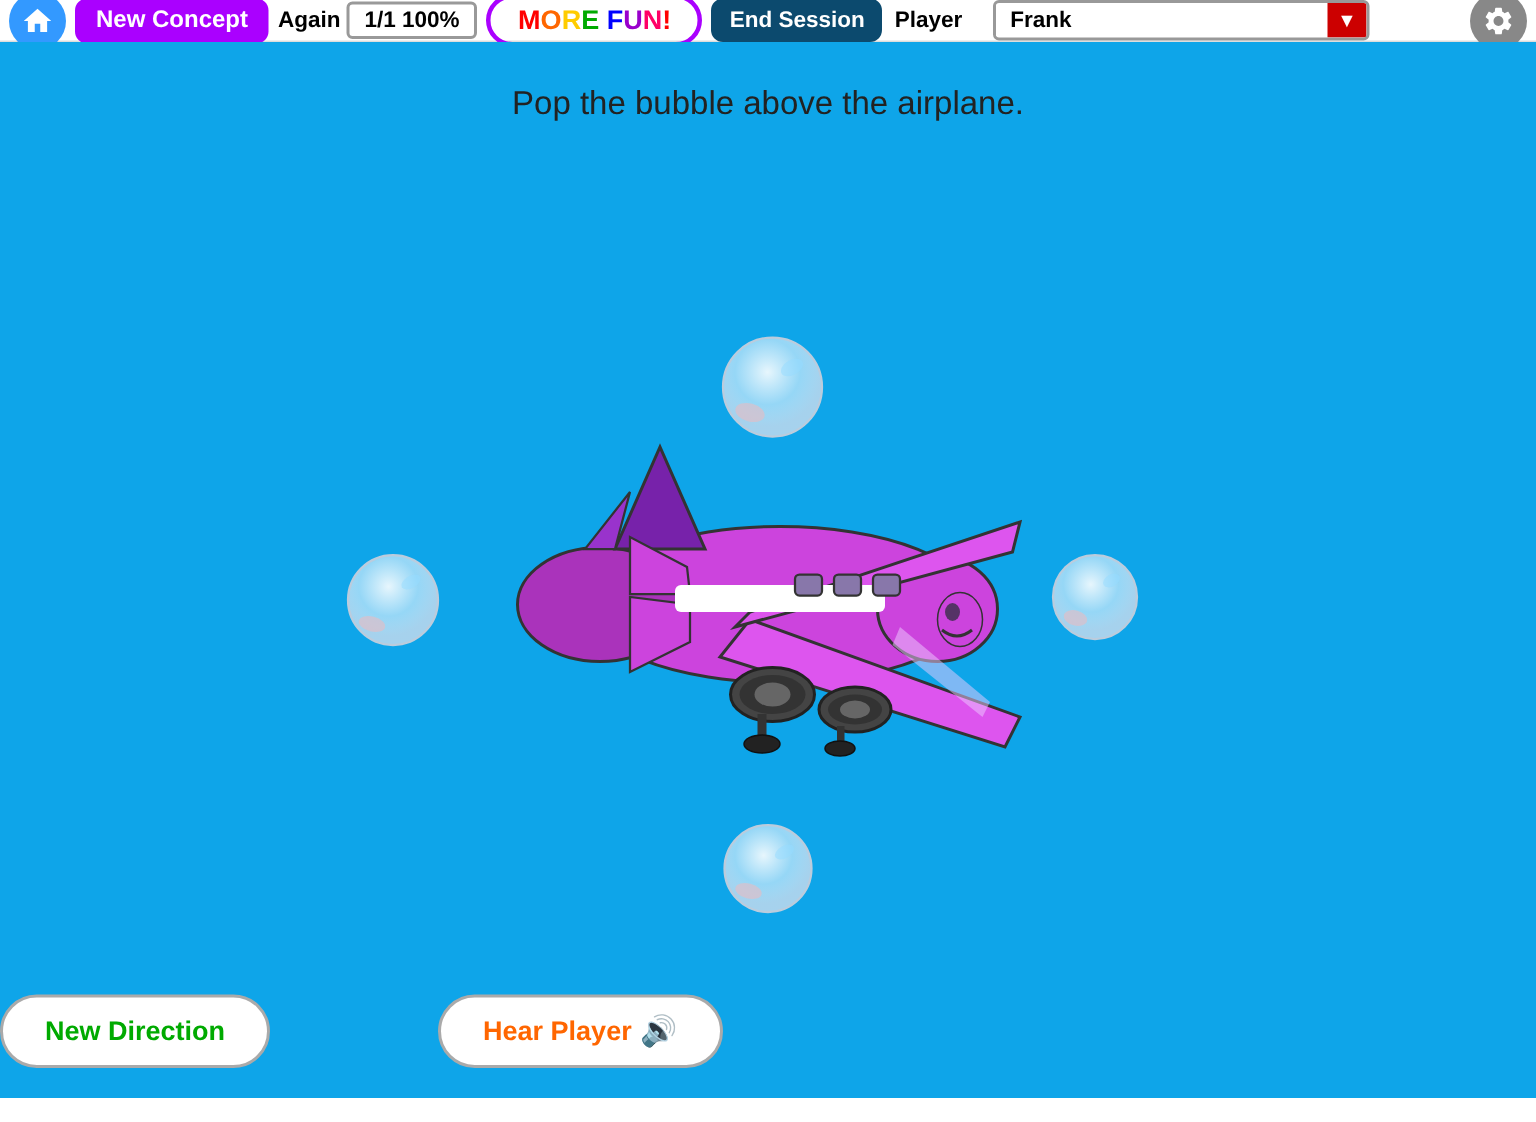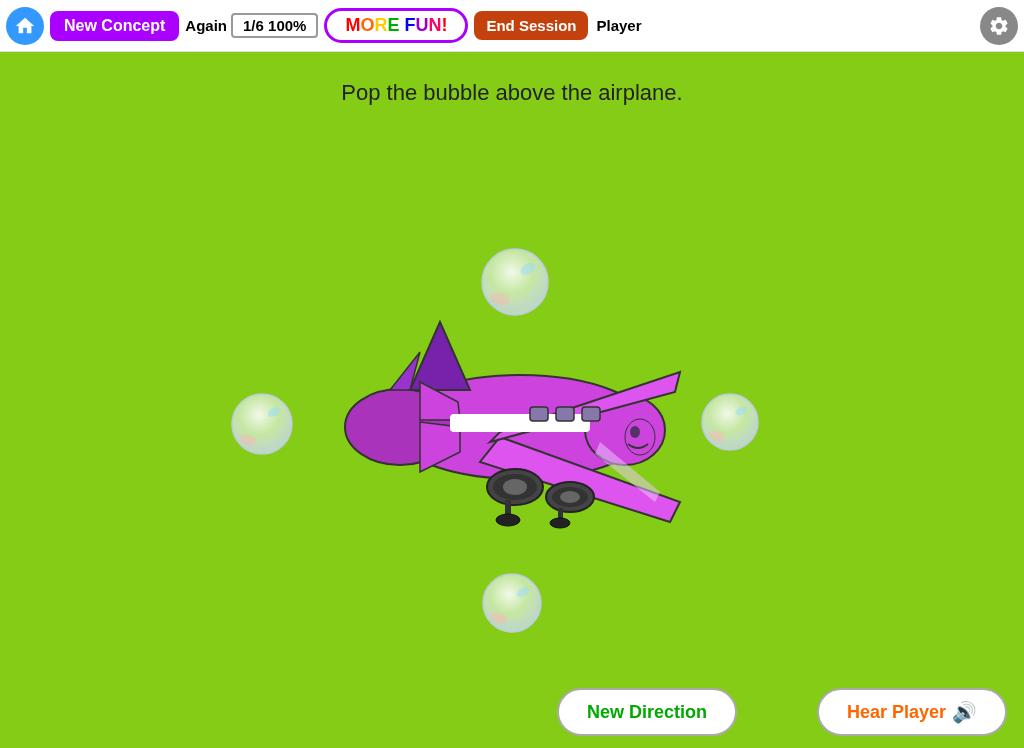--- a/index.html
+++ b/index.html
@@ -9,21 +9,21 @@
       background: #fff;
       font-family: Arial, sans-serif;
       overflow: hidden;
       position: relative;
     }
 
     
     #topbar {
       display: flex;
       align-items: center;
-      height: 52px;
+      height: 28px;
       background: #fff;
       border-bottom: 1px solid #ddd;
       padding: 0 6px;
       gap: 6px;
     }
 
     #home-btn {
       width: 38px;
       height: 38px;
       background: #3399ff;
@@ -77,21 +77,21 @@
     .mf-o { color: #ff6600; }
     .mf-r { color: #ffcc00; }
     .mf-e { color: #00aa00; }
     .mf-space { color: #000; }
     .mf-f { color: #0000ff; }
     .mf-u { color: #9900cc; }
     .mf-n { color: #ff0066; }
     .mf-ex { color: #ff0000; }
 
     #end-session-btn {
-      background: #c2410c;
+      background: #0c4a6e;
       color: white;
       font-size: 15px;
       font-weight: bold;
       border: none;
       border-radius: 8px;
       padding: 6px 12px;
       cursor: pointer;
       white-space: nowrap;
     }
 
@@ -138,21 +138,21 @@
       margin-left: auto;
       flex-shrink: 0;
     }
     #settings-btn svg { width: 22px; height: 22px; fill: white; }
 
     
     #main-content {
       position: relative;
       width: 1024px;
       height: 704px;
-      background: #84cc16;
+      background: #0ea5e9;
     }
 
     #instruction-text {
       text-align: center;
       font-size: 22px;
       color: #222;
       padding-top: 28px;
       font-family: Arial, sans-serif;
     }
 
@@ -197,22 +197,22 @@
       top: 520px;
     }
 
     
     #bottom-buttons {
       position: absolute;
       bottom: 20px;
       left: 0;
       right: 17px;
       display: flex;
-      justify-content: flex-end;
-      gap: 80px;
+      justify-content: flex-start;
+      gap: 112px;
     }
 
     #new-direction-btn {
       background: white;
       color: #00aa00;
       font-size: 18px;
       font-weight: bold;
       border: 2px solid #aaa;
       border-radius: 25px;
       padding: 10px 28px;
@@ -244,39 +244,43 @@
   <div id="home-btn">
     <svg viewBox="0 0 24 24">
       <path d="M10 20v-6h4v6h5v-8h3L12 3 2 12h3v8z"></path>
     </svg>
   </div>
 
   <button id="new-concept-btn">New Concept</button>
 
   <div id="score-area">
     <span>Again</span>
-    <span id="score-box">1/6  100%</span>
+    <span id="score-box">1/1  100%</span>
   </div>
 
   <div id="more-fun">
     <span class="mf-m">M</span>
       <span class="mf-o">O</span>
       <span class="mf-r">R</span>
       <span class="mf-e">E</span>
       <span class="mf-space">&nbsp;</span>
       <span class="mf-f">F</span>
       <span class="mf-u">U</span>
       <span class="mf-n">N</span>
       <span class="mf-ex"> !</span>
   </div>
 
   <button id="end-session-btn">End Session</button>
 
   <div id="player-area">
     <span>Player</span>
+    <div id="player-select-wrapper">
+      <input id="player-name-box" type="text" value="Frank" style="">
+      <button id="player-dropdown-btn">▼</button>
+    </div>
   </div>
 
   <div id="settings-btn">
     <svg viewBox="0 0 24 24">
       <path d="M19.14,12.94c0.04-0.3,0.06-0.61,0.06-0.94c0-0.32-0.02-0.64-0.07-0.94l2.03-1.58c0.18-0.14,0.23-0.41,0.12-0.61 l-1.92-3.32c-0.12-0.22-0.37-0.29-0.59-0.22l-2.39,0.96c-0.5-0.38-1.03-0.7-1.62-0.94L14.4,2.81c-0.04-0.24-0.24-0.41-0.48-0.41 h-3.84c-0.24,0-0.43,0.17-0.47,0.41L9.25,5.35C8.66,5.59,8.12,5.92,7.63,6.29L5.24,5.33c-0.22-0.08-0.47,0-0.59,0.22L2.74,8.87 C2.62,9.08,2.66,9.34,2.86,9.48l2.03,1.58C4.84,11.36,4.8,11.69,4.8,12s0.02,0.64,0.07,0.94l-2.03,1.58 c-0.18,0.14-0.23,0.41-0.12,0.61l1.92,3.32c0.12,0.22,0.37,0.29,0.59,0.22l2.39-0.96c0.5,0.38,1.03,0.7,1.62,0.94l0.36,2.54 c0.05,0.24,0.24,0.41,0.48,0.41h3.84c0.24,0,0.44-0.17,0.47-0.41l0.36-2.54c0.59-0.24,1.13-0.56,1.62-0.94l2.39,0.96 c0.22,0.08,0.47,0,0.59-0.22l1.92-3.32c0.12-0.22,0.07-0.47-0.12-0.61L19.14,12.94z M12,15.6c-1.98,0-3.6-1.62-3.6-3.6 s1.62-3.6,3.6-3.6s3.6,1.62,3.6,3.6S13.98,15.6,12,15.6z"></path>
     </svg>
   </div>
 </div>
 
 <div id="main-content">

